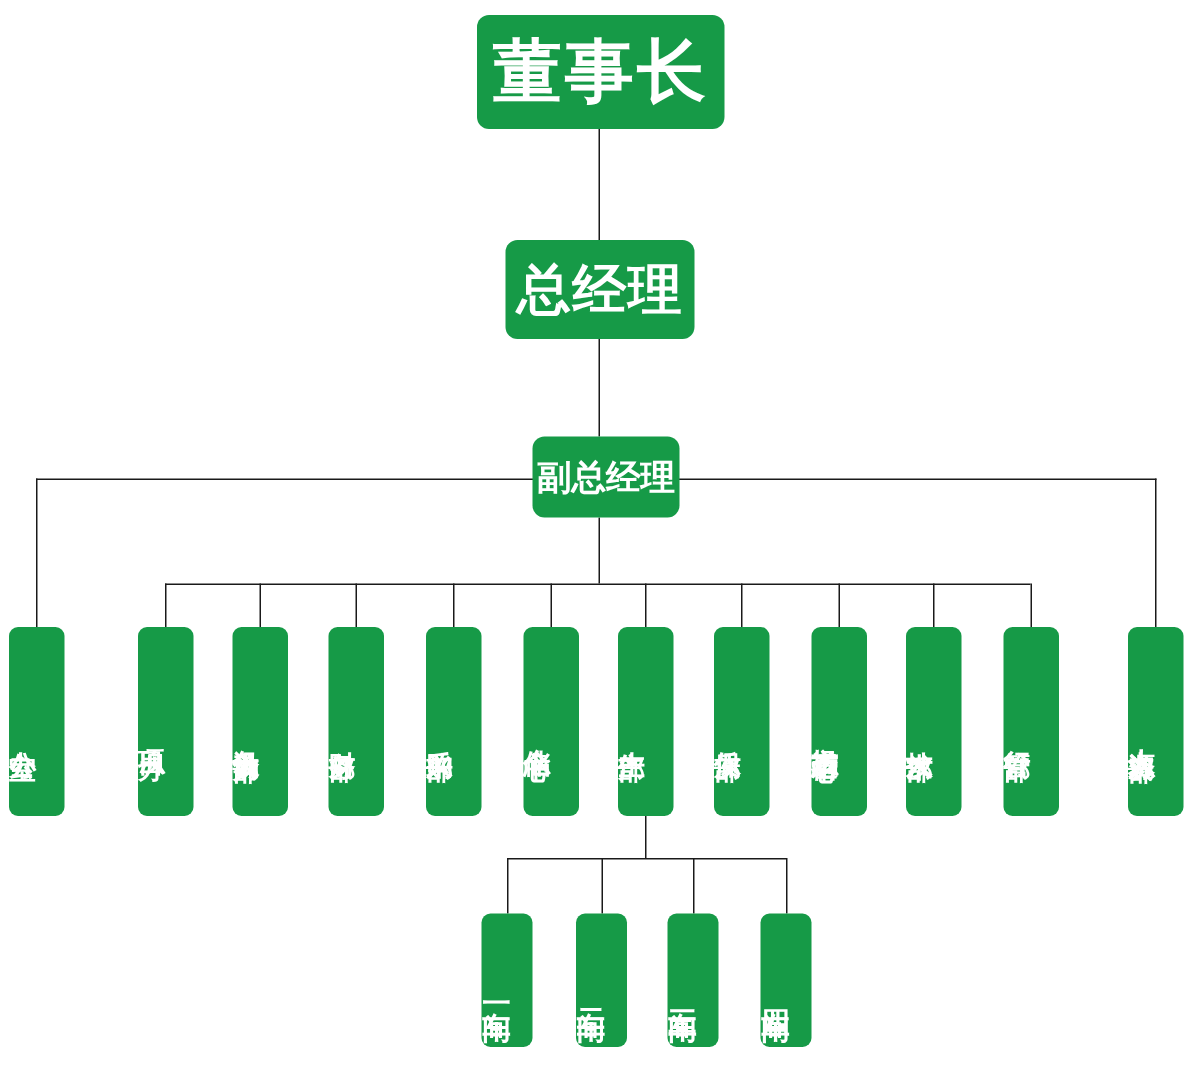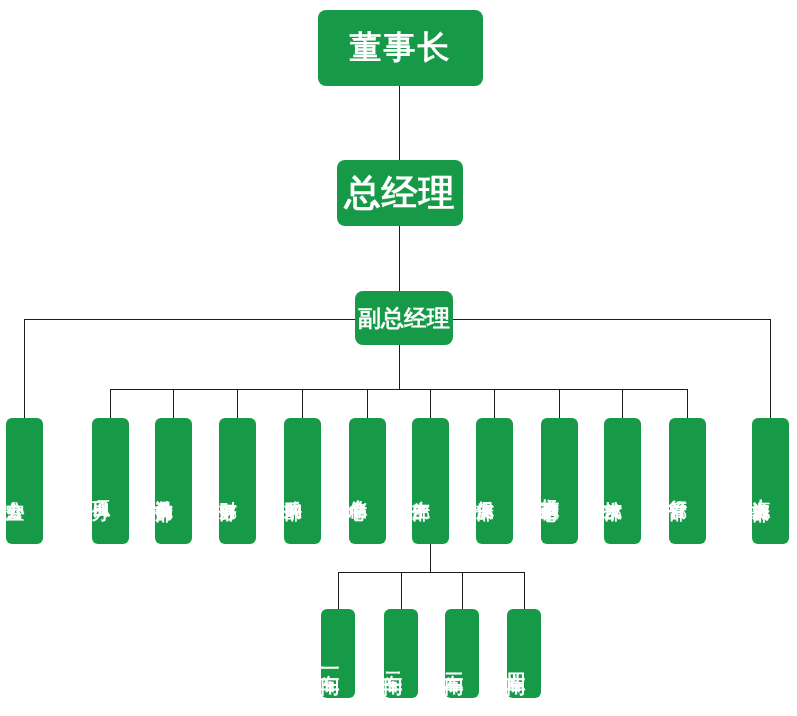--- a/index.html
+++ b/index.html
@@ -39,21 +39,21 @@
   .vtext {
     writing-mode: vertical-rl;
     text-orientation: upright;
     font-size: 18px;
     line-height: 1.0;
     letter-spacing: 1px;
     font-weight: bold;
     white-space: nowrap;
   }
   .wtext { font-size: 19px; }
-  .f-xl { font-size: 32px; letter-spacing: 2px; }
+  .f-xl { font-size: 46px; letter-spacing: 2px; }
   .f-lg { font-size: 36px; letter-spacing: 1px; }
   .f-md { font-size: 23px; letter-spacing: 0; }
   .line {
     position: absolute;
     background: #1a1a1a;
     z-index: 1;
   }
   .line.v { width: 1px; }
   .line.h { height: 1px; }
 </style>

